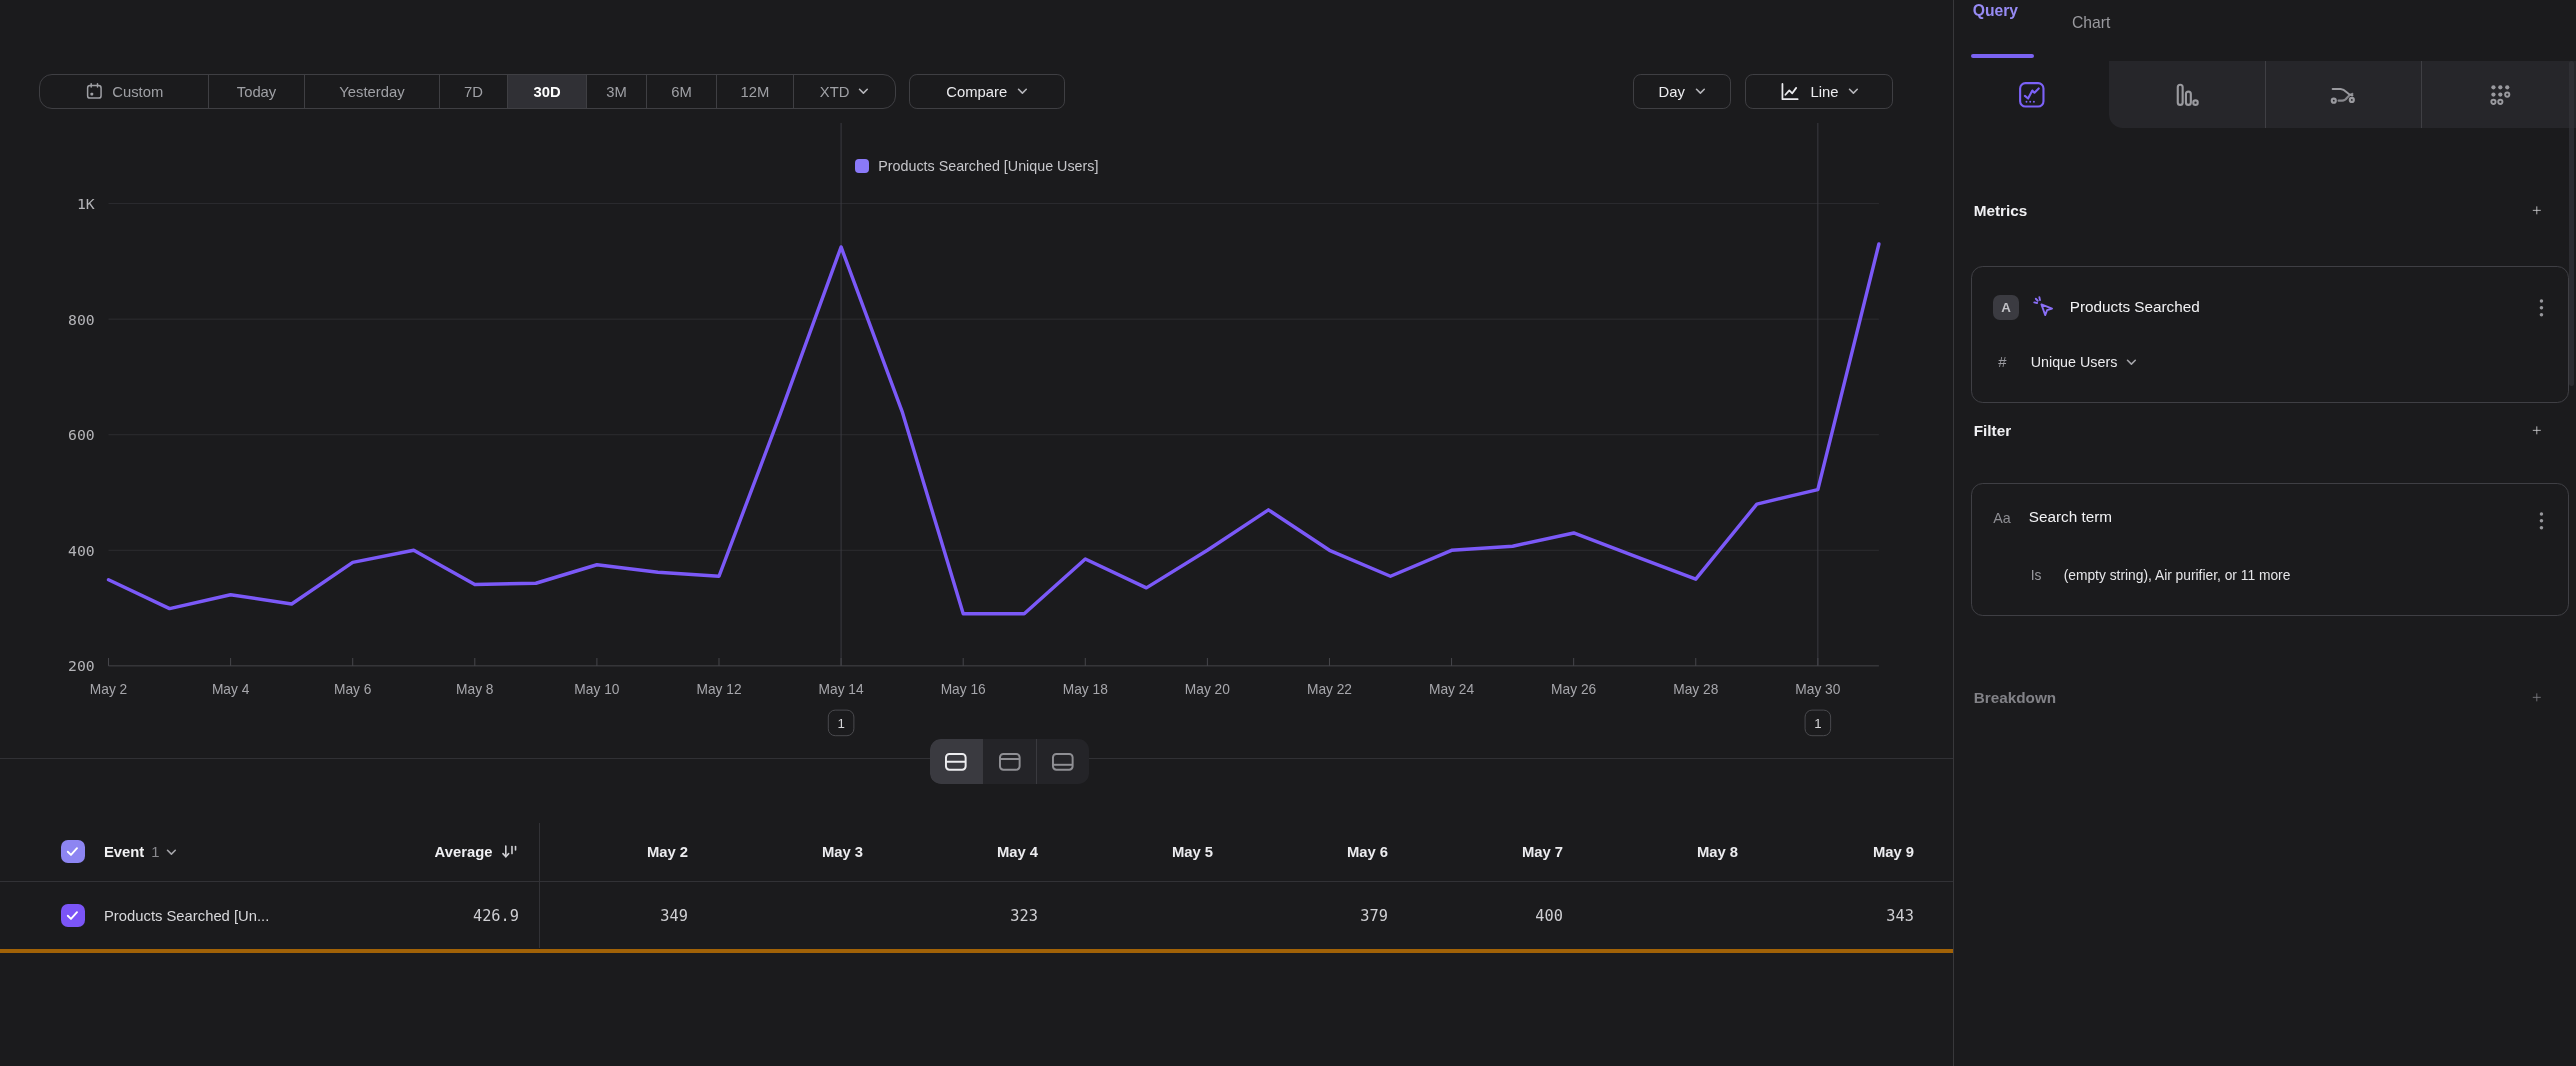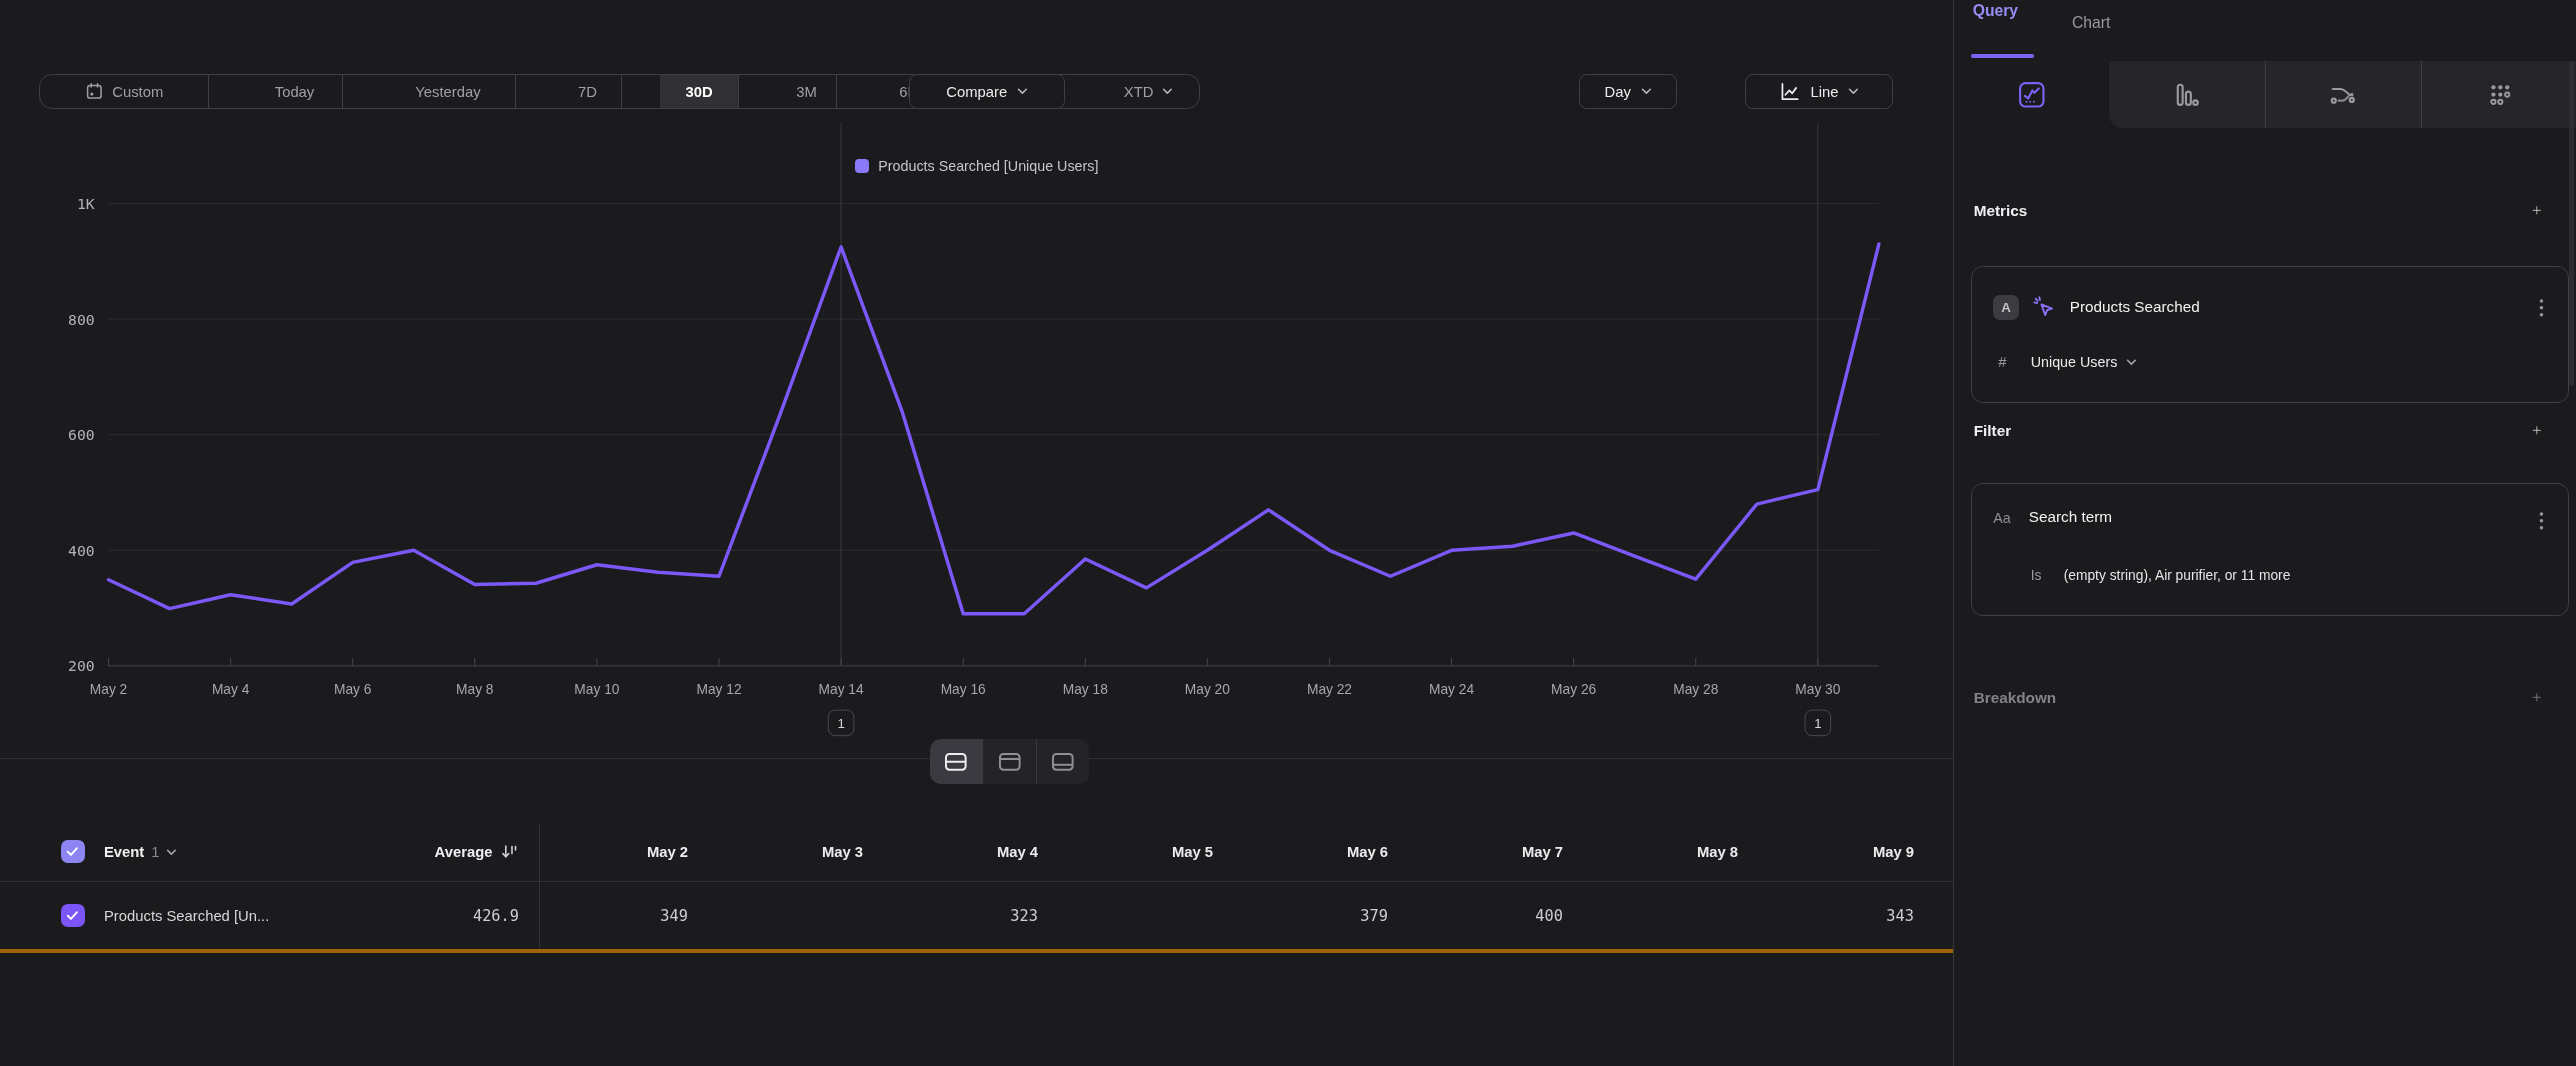--- a/index.html
+++ b/index.html
@@ -2,21 +2,21 @@
 <html><head>
 <meta charset="utf-8">
 <style>
   html,body{margin:0;padding:0;background:#141416;}
   #app{position:relative;width:2576px;height:1067px;background:#1b1b1d;overflow:hidden;
        font-family:"Liberation Sans", sans-serif;color:#e8e8ea;}
   .abs{position:absolute;}
 
   
   .range-group{position:absolute;left:39px;top:74px;height:33px;display:flex;align-items:stretch;
-    border:1px solid #3f3f43;border-radius:13px;overflow:hidden;background:#1b1b1d;gap:38px;}
+    border:1px solid #3f3f43;border-radius:13px;overflow:hidden;background:#1b1b1d;}
   .range-btn{display:flex;align-items:center;justify-content:center;gap:8.9px;font-size:14.8px;
     color:#9fa0a5;border-right:1px solid #3f3f43;cursor:pointer;white-space:nowrap;background:transparent;border-top:none;border-bottom:none;border-left:none;font-family:inherit;}
   .range-btn:last-child{border-right:none;}
   .range-btn.active{background:#303035;color:#ffffff;font-weight:700;}
   .pill{position:absolute;top:74px;height:35px;display:flex;align-items:center;justify-content:center;gap:9.8px;
     border:1px solid #3f3f43;border-radius:7.9px;background:#1b1b1d;color:#ececef;font-size:14.8px;cursor:pointer;font-family:inherit;}
   .chev{flex:0 0 auto;color:#b6b6bb;display:block;}
 
   
   .legend{position:absolute;left:0;top:158px;width:1953px;display:flex;align-items:center;justify-content:center;gap:8.9px;}
@@ -129,21 +129,21 @@
       </button>
     </div>
 
     <button class="pill" style="left:909px;width:156px">
       <span>Compare</span>
       <svg class="chev" width="10.8" height="6.9" viewBox="0 0 12 8" fill="none" stroke="currentColor" stroke-width="1.8" stroke-linecap="round" stroke-linejoin="round">
           <path d="M1.5 1.5 L6 6 L10.5 1.5"></path>
         </svg>
     </button>
 
-    <button class="pill" style="left:1579px;width:98px">
+    <button class="pill" style="left:1633px;width:98px">
       <span>Day</span>
       <svg class="chev" width="10.8" height="6.9" viewBox="0 0 12 8" fill="none" stroke="currentColor" stroke-width="1.8" stroke-linecap="round" stroke-linejoin="round">
           <path d="M1.5 1.5 L6 6 L10.5 1.5"></path>
         </svg>
     </button>
 
     <button class="pill" style="left:1745px;width:148px">
       <svg width="21.6" height="21.6" viewBox="0 0 22 22" fill="none" stroke="#ececef" stroke-width="1.8" stroke-linecap="round" stroke-linejoin="round">
         <path d="M3.5 3 V18.5 H19"></path>
           <path d="M6.5 14 L10.5 9.5 L13.5 12.5 L17.5 7"></path>

